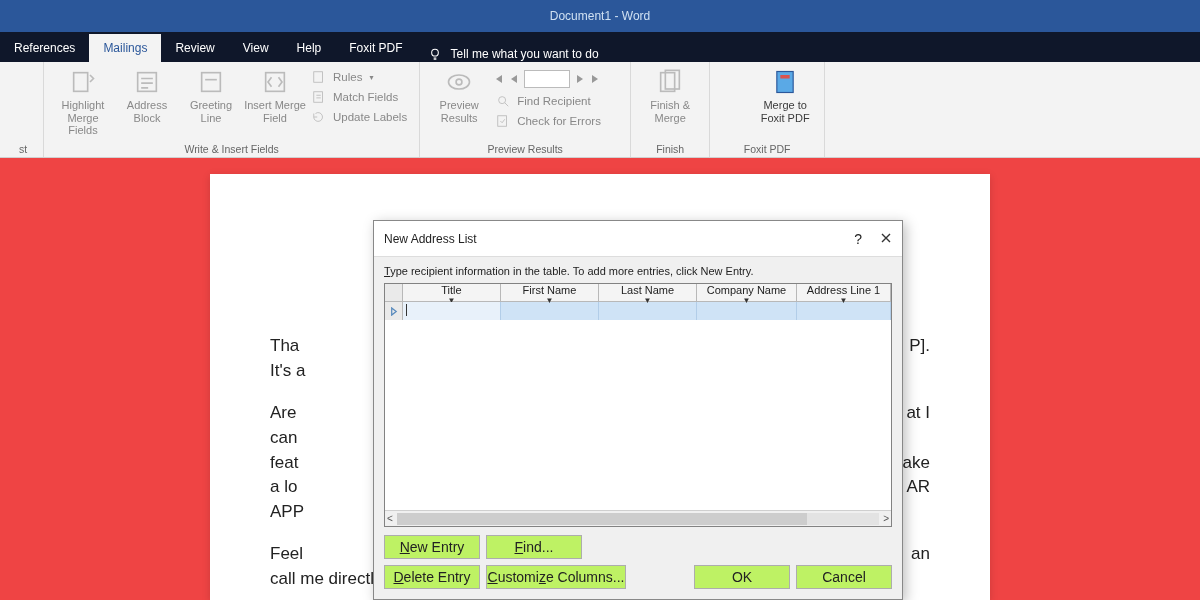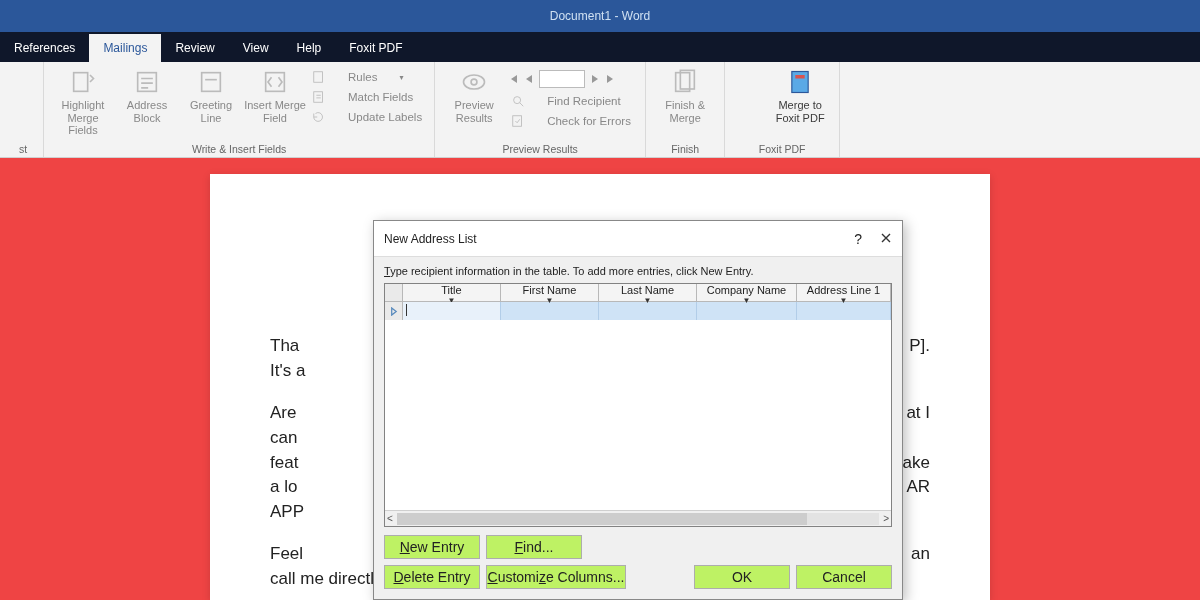--- a/index.html
+++ b/index.html
@@ -17,21 +17,21 @@
 
   
   .ribbon { background: #f3f3f3; height: 96px; display: flex; border-bottom: 1px solid #d0d0d0; }
   .group { border-right: 1px solid #d9d9d9; padding: 4px 8px 2px; display: flex; flex-direction: column; justify-content: space-between; }
   .group-label { text-align: center; font-size: 10.5px; color: #666; padding-top: 2px; }
   .group-body { display: flex; gap: 2px; flex: 1; }
   .big-btn { display: flex; flex-direction: column; align-items: center; justify-content: flex-start; width: 62px; color: #888; font-size: 11px; text-align: center; line-height: 1.15; padding-top: 2px; gap: 3px; cursor: default; }
   .big-btn.enabled { color: #3b3b3b; margin-left: 36px; }
   .big-btn svg { width: 28px; height: 28px; }
   .stack { display: flex; flex-direction: column; gap: 2px; padding-top: 2px; }
-  .small-btn { display: flex; align-items: center; gap: 22px; font-size: 11.5px; color: #888; padding: 2px 4px; cursor: default; }
+  .small-btn { display: flex; align-items: center; gap: 7px; font-size: 11.5px; color: #888; padding: 2px 4px; cursor: default; }
   .small-btn svg { width: 14px; height: 14px; }
   .nav-row { display: flex; align-items: center; gap: 4px; padding: 2px 0; }
   .nav-row .box { width: 46px; height: 18px; border: 1px solid #bbb; background: #fff; }
   .nav-row svg { width: 12px; height: 12px; fill: #999; }
 
   
   .workspace { position: absolute; top: 158px; left: 0; right: 0; bottom: 0; background: #ef4444; display: flex; justify-content: center; }
   .page { background: #fff; width: 780px; margin-top: 16px; box-shadow: 0 2px 8px rgba(0,0,0,0.15); padding: 160px 60px 40px; font-size: 17px; color: #222; line-height: 1.45; }
   .page p { margin-bottom: 18px; }
 
@@ -74,20 +74,27 @@
   <span>Document1  -  Word</span>
 </div>
 
 <div class="tabstrip">
   <div class="tab">References</div>
   <div class="tab active">Mailings</div>
   <div class="tab">Review</div>
   <div class="tab">View</div>
   <div class="tab">Help</div>
   <div class="tab">Foxit PDF</div>
+  <div class="tellme">
+    <svg viewBox="0 0 24 24" fill="none" stroke="#fff" stroke-width="1.6">
+        <circle cx="12" cy="10" r="5"></circle>
+        <path d="M10 18h4M10 20h4"></path>
+      </svg>
+    <span>Tell me what you want to do</span>
+  </div>
 </div>
 
 <div class="ribbon">
 
   <div class="group" style="width:44px; padding:4px 19px 2px;">
     <div class="group-body"></div>
     <div class="group-label">st</div>
   </div>
 
   <div class="group">

